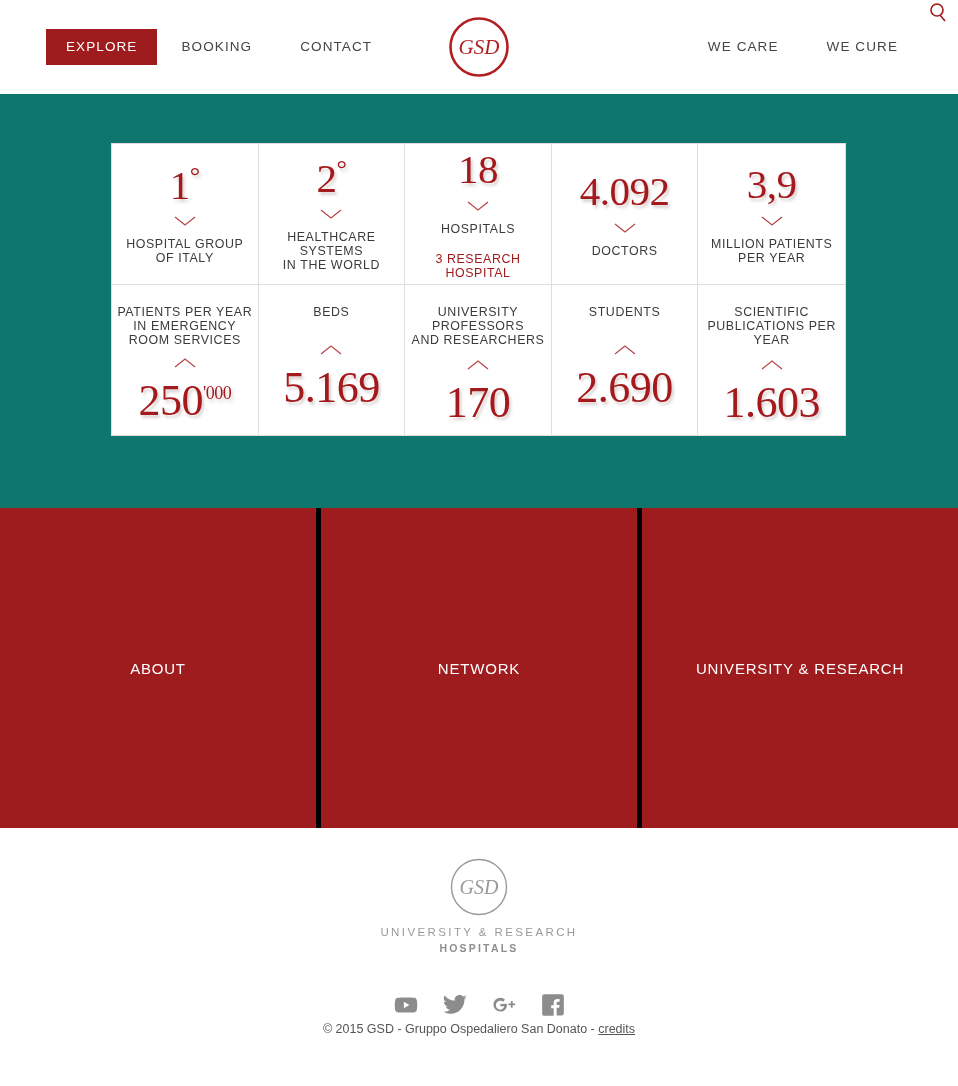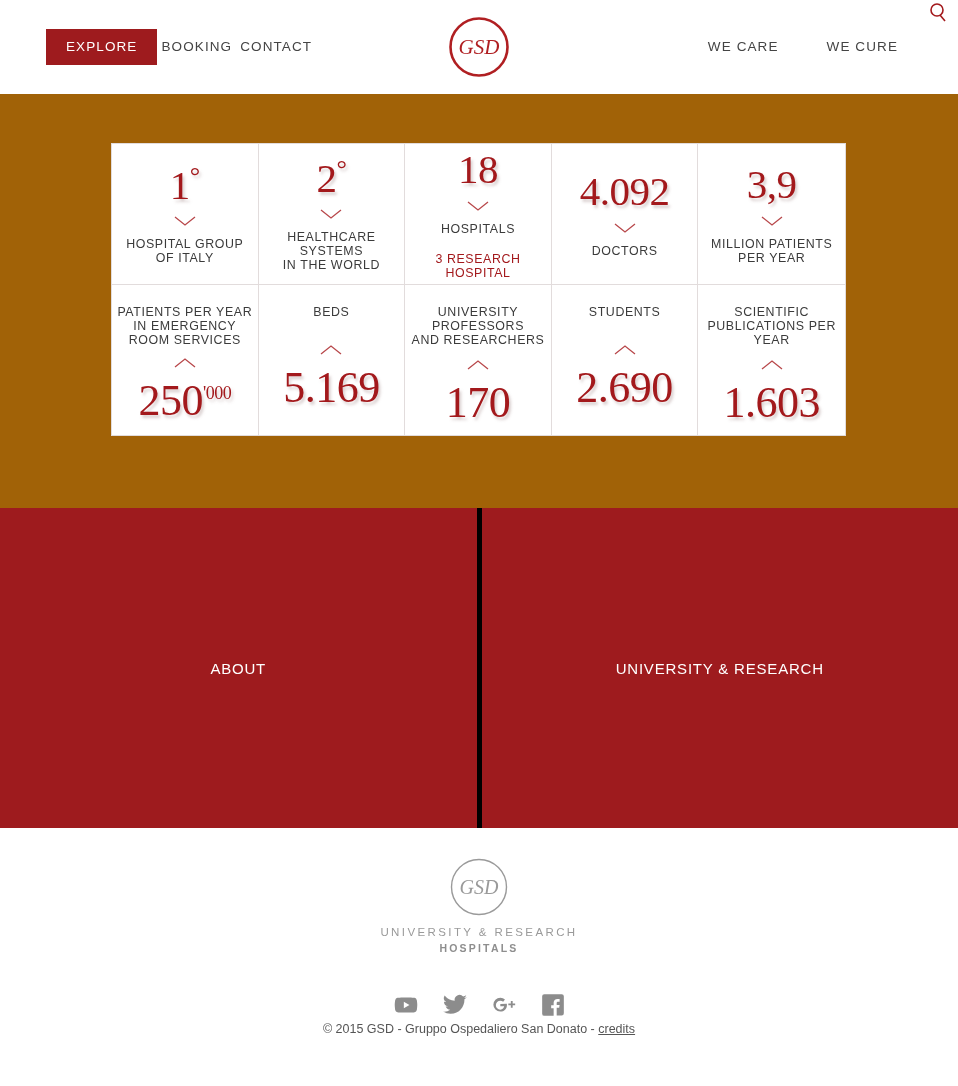--- a/index.html
+++ b/index.html
@@ -3,41 +3,41 @@
 <meta charset="utf-8">
 <style>
   * { box-sizing: border-box; margin: 0; padding: 0; }
   html, body {
     width: 958px;
     height: 1086px;
     background: #ffffff;
     font-family: "Liberation Sans", sans-serif;
     overflow: hidden;
   }
-  .page { position: relative; width: 958px; height: 947px; background: #a16207; }
+  .page { position: relative; width: 958px; height: 947px; background: #0f766e; }
 
   
   .header {
     position: relative;
     height: 94px;
     width: 100%;
     background: #fff;
   }
   .nav-left {
     position: absolute;
     left: 46px;
     top: 29px;
     display: flex;
     align-items: center;
   }
   .nav-item {
     font-size: 13.5px;
     letter-spacing: 1.1px;
     color: #444;
-    padding: 0 4px;
+    padding: 0 24px;
     line-height: 36px;
     height: 36px;
     display: inline-block;
     white-space: nowrap;
   }
   .nav-item.active {
     background: #9e1b1e;
     color: #ffffff;
     padding: 0 20px;
   }
@@ -375,20 +375,21 @@
         <div class="big-num">
           <span>1.603</span>
         </div>
       </div>
 
     </div>
   </div>
 
   <div class="blocks">
     <a class="block">ABOUT</a>
+    <a class="block">NETWORK</a>
     <a class="block">UNIVERSITY &amp; RESEARCH</a>
   </div>
 
   <div class="footer">
     <div class="footer-logo">
       <svg viewBox="0 0 60 60" width="60" height="60" aria-hidden="true">
         <circle cx="30" cy="30" r="27.5" fill="none" stroke="#9a9a9a" stroke-width="1.4"></circle>
         <text x="30" y="37" text-anchor="middle" font-family="Liberation Serif, serif" font-size="20" fill="#9a9a9a" font-style="italic">GSD</text>
       </svg>
     </div>

